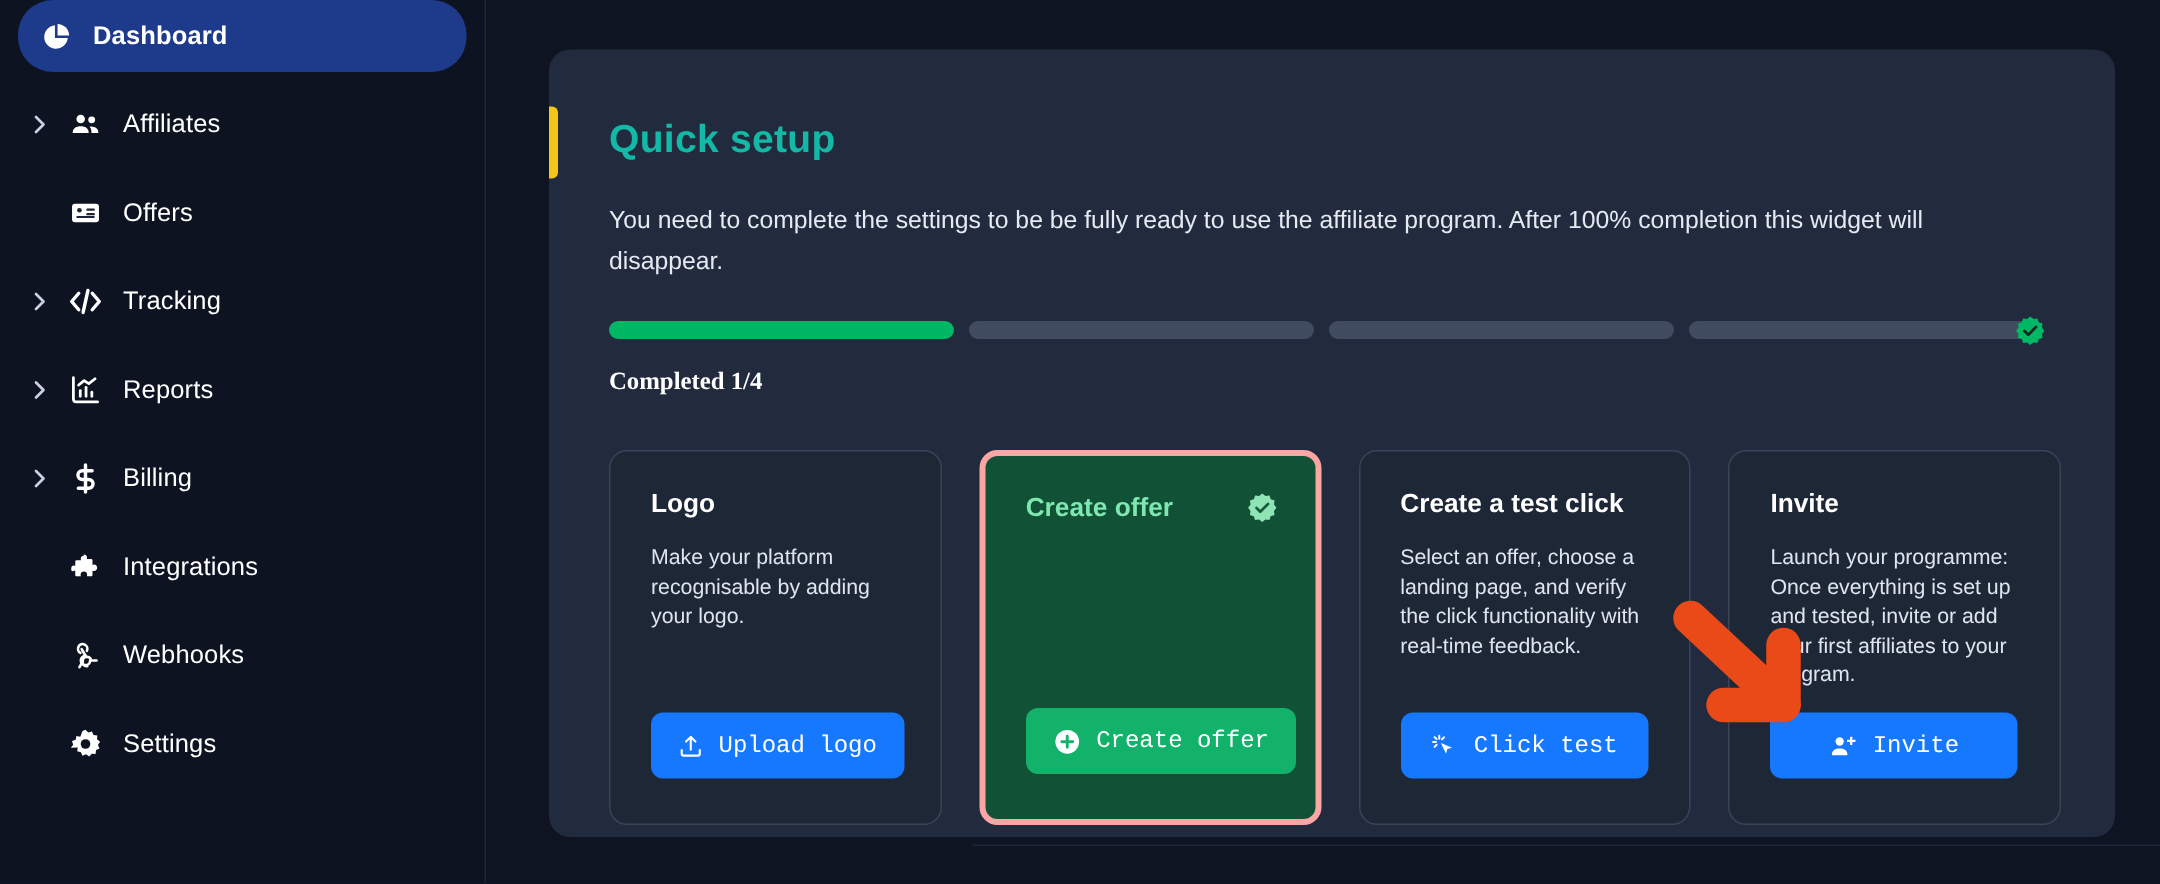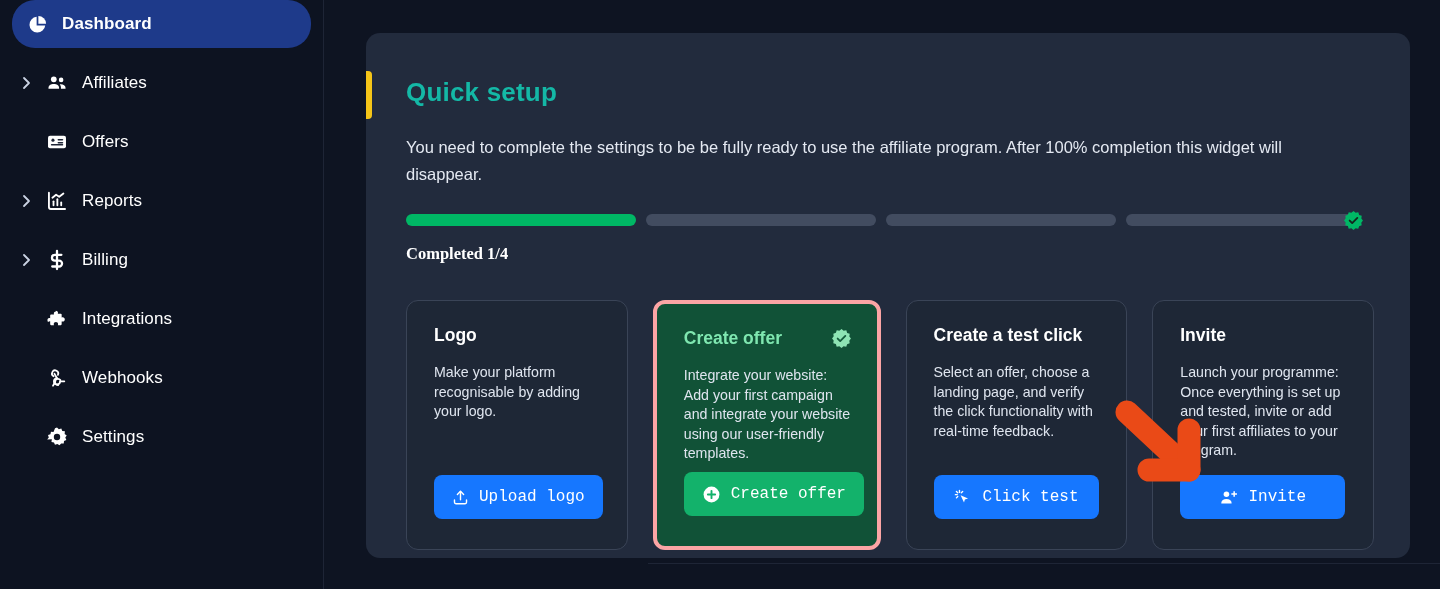--- a/index.html
+++ b/index.html
@@ -252,20 +252,35 @@
             <rect x="2.2" y="5.2" width="19.6" height="13.6" rx="2.2" fill="#fff"></rect>
             <circle cx="7.6" cy="10" r="1.7" fill="#1e2536"></circle>
             <rect x="12.6" y="8.7" width="6.2" height="1.7" rx=".85" fill="#1e2536"></rect>
             <rect x="12.6" y="12.0" width="6.2" height="1.7" rx=".85" fill="#1e2536"></rect>
             <rect x="5.3" y="14.2" width="13.5" height="1.5" rx=".75" fill="#1e2536"></rect>
           </svg>
       </span>
       <span class="nav-label">Offers</span>
     </div>
 
+    <div class="nav-item">
+      <span class="nav-caret">
+        <svg width="9" height="14" viewBox="0 0 9 14" fill="none" stroke="#c9d2e3" stroke-width="1.8" stroke-linecap="round" stroke-linejoin="round">
+            <path d="M2 2l5 5-5 5"></path>
+          </svg>
+      </span>
+      <span class="nav-icon">
+        <svg width="24" height="24" viewBox="0 0 24 24" fill="none" stroke="#fff" stroke-width="2.3" stroke-linecap="round" stroke-linejoin="round">
+            <path d="M7.5 6.5L2.8 12l4.7 5.5"></path>
+            <path d="M16.5 6.5L21.2 12l-4.7 5.5"></path>
+            <path d="M13.6 4.7l-3.2 14.6"></path>
+          </svg>
+      </span>
+      <span class="nav-label">Tracking</span>
+    </div>
 
     <div class="nav-item">
       <span class="nav-caret">
         <svg width="9" height="14" viewBox="0 0 9 14" fill="none" stroke="#c9d2e3" stroke-width="1.8" stroke-linecap="round" stroke-linejoin="round">
             <path d="M2 2l5 5-5 5"></path>
           </svg>
       </span>
       <span class="nav-icon">
         <svg width="22" height="22" viewBox="0 0 24 24" fill="none" stroke="#fff" stroke-width="2" stroke-linecap="round" stroke-linejoin="round">
             <path d="M3.2 3v15.6c0 1.2.9 2.1 2.1 2.1h15.5"></path>
@@ -374,21 +389,20 @@
           <div class="card done">
             <div class="card-head">
               <div class="card-title">Create offer</div>
               <span>
                 <svg width="21" height="21" viewBox="0 0 24 24">
                   <path fill="#8ee4b4" d="M12 1.2l2.45 1.9 3.05-.45.95 2.95 2.95.95-.45 3.05L22.8 12l-1.9 2.45.45 3.05-2.95.95-.95 2.95-3.05-.45L12 22.8l-2.45-1.9-3.05.45-.95-2.95-2.95-.95.45-3.05L1.2 12l1.9-2.45-.45-3.05 2.95-.95.95-2.95 3.05.45L12 1.2z"></path>
                   <path d="M7.6 12.1l2.9 2.9 5.9-5.9" fill="none" stroke="#155c3c" stroke-width="2.1" stroke-linecap="round" stroke-linejoin="round"></path>
                 </svg>
               </span>
             </div>
-            <div class="card-desc">Integrate your website: Add your first campaign and integrate your website using our user-friendly templates.</div>
             <button class="card-btn green">
               <span>
                 <svg width="19" height="19" viewBox="0 0 24 24">
                     <circle cx="12" cy="12" r="10" fill="#fff"></circle>
                     <path d="M12 7.4v9.2M7.4 12h9.2" stroke="#13b26b" stroke-width="2.4" stroke-linecap="round"></path>
                   </svg>
               </span>
               <span class="btn-label">Create offer</span>
             </button>
           </div>

